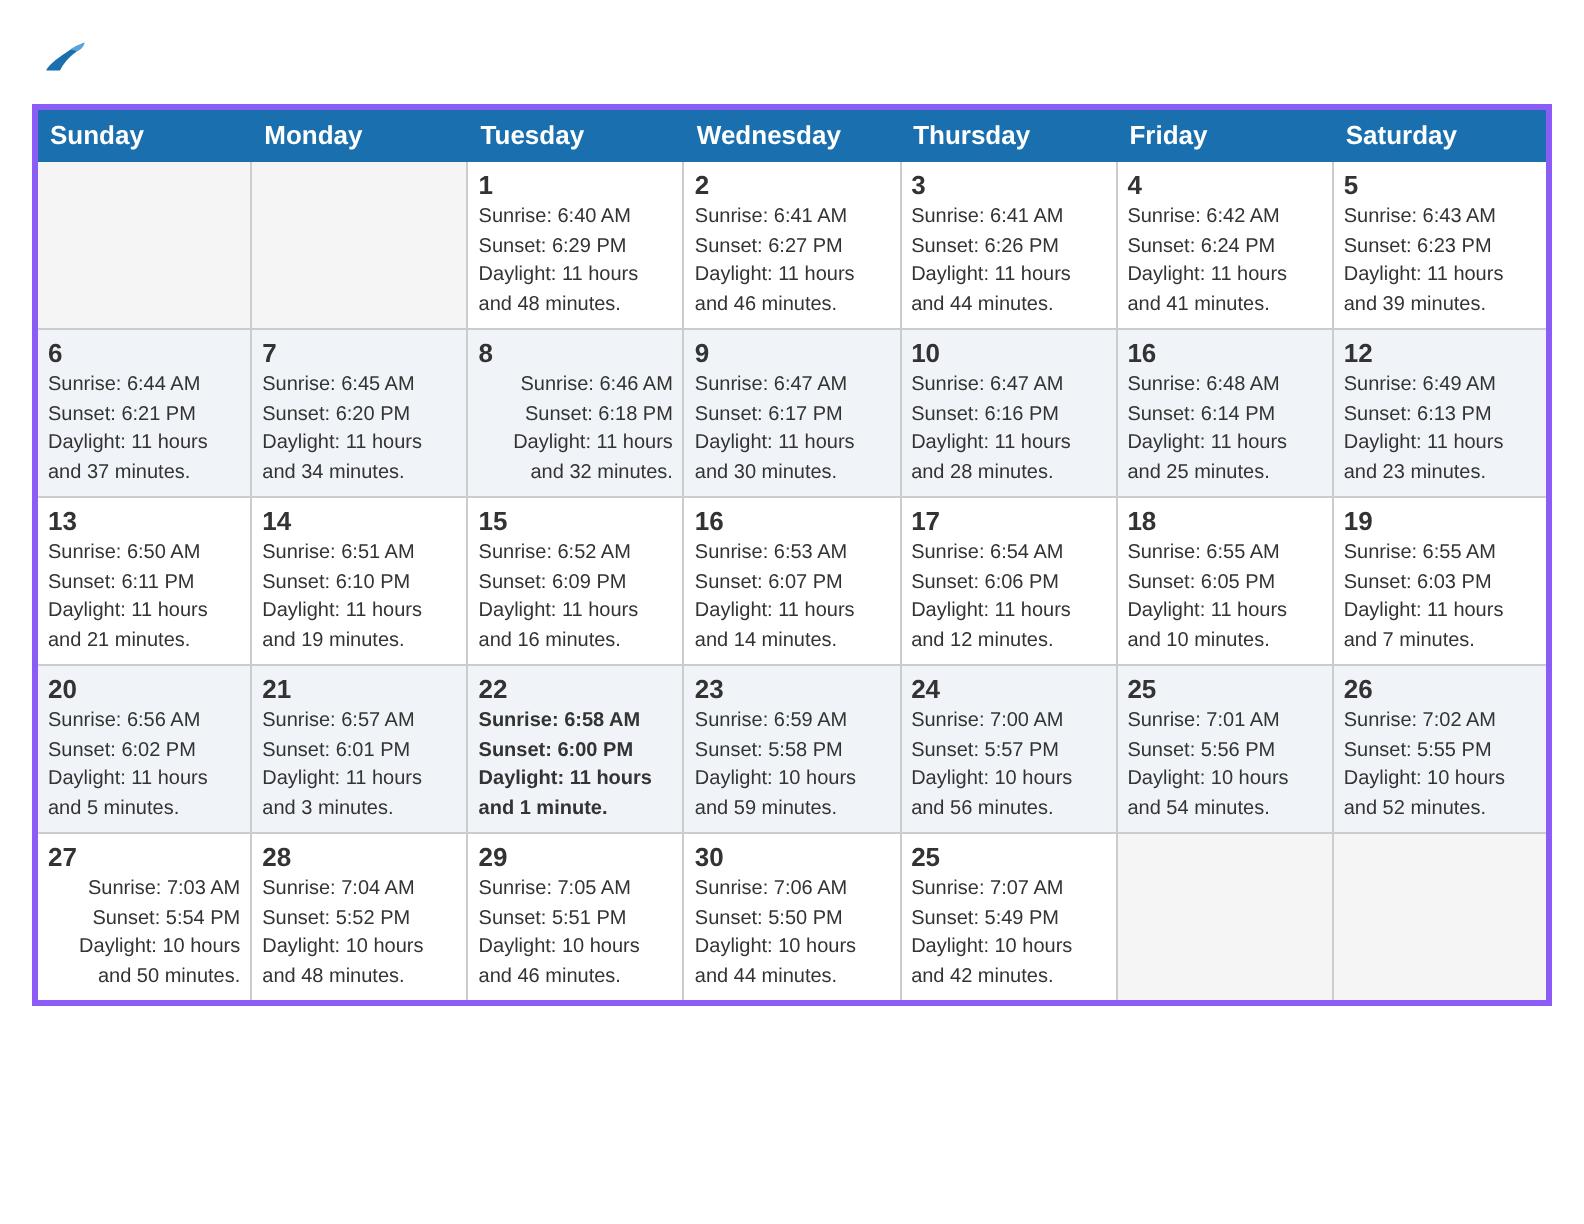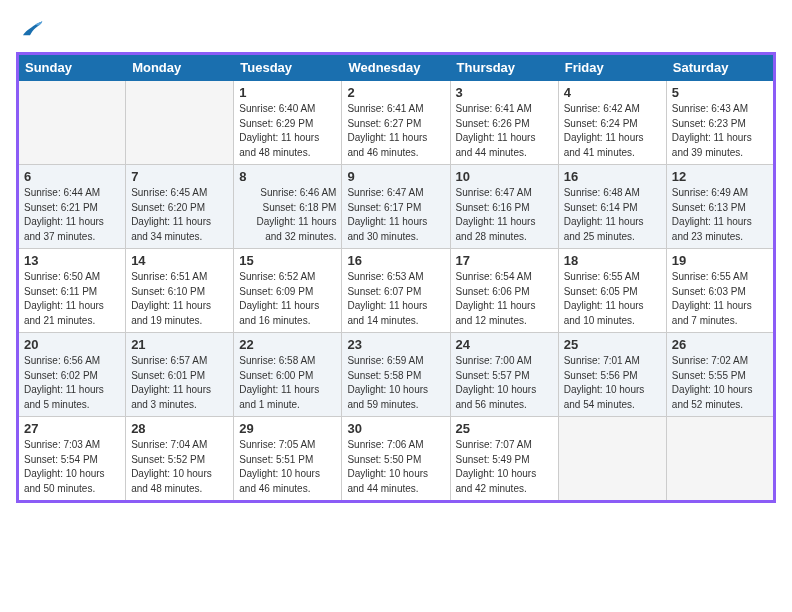--- a/index.html
+++ b/index.html
@@ -261,21 +261,21 @@
 Daylight: 11 hours and 5 minutes.</div>
         </td>
         <td>
           <span class="day-number">21</span>
           <div class="day-info" style="white-space: pre-line;">Sunrise: 6:57 AM
 Sunset: 6:01 PM
 Daylight: 11 hours and 3 minutes.</div>
         </td>
         <td>
           <span class="day-number">22</span>
-          <div class="day-info" style="white-space: pre-line;">Sunrise: 6:58 AM
+          <div class="day-info" style="white-space: pre-line; font-weight: bold;">Sunrise: 6:58 AM
 Sunset: 6:00 PM
 Daylight: 11 hours and 1 minute.</div>
         </td>
         <td>
           <span class="day-number">23</span>
           <div class="day-info" style="white-space: pre-line;">Sunrise: 6:59 AM
 Sunset: 5:58 PM
 Daylight: 10 hours and 59 minutes.</div>
         </td>
         <td>
@@ -293,21 +293,21 @@
         <td>
           <span class="day-number">26</span>
           <div class="day-info" style="white-space: pre-line;">Sunrise: 7:02 AM
 Sunset: 5:55 PM
 Daylight: 10 hours and 52 minutes.</div>
         </td>
       </tr>
       <tr class="row-white">
         <td>
           <span class="day-number">27</span>
-          <div class="day-info" style="white-space: pre-line;">Sunrise: 7:03 AM
+          <div class="day-info" style="white-space: pre-line; text-align: right;">Sunrise: 7:03 AM
 Sunset: 5:54 PM
 Daylight: 10 hours and 50 minutes.</div>
         </td>
         <td>
           <span class="day-number">28</span>
           <div class="day-info" style="white-space: pre-line;">Sunrise: 7:04 AM
 Sunset: 5:52 PM
 Daylight: 10 hours and 48 minutes.</div>
         </td>
         <td>

